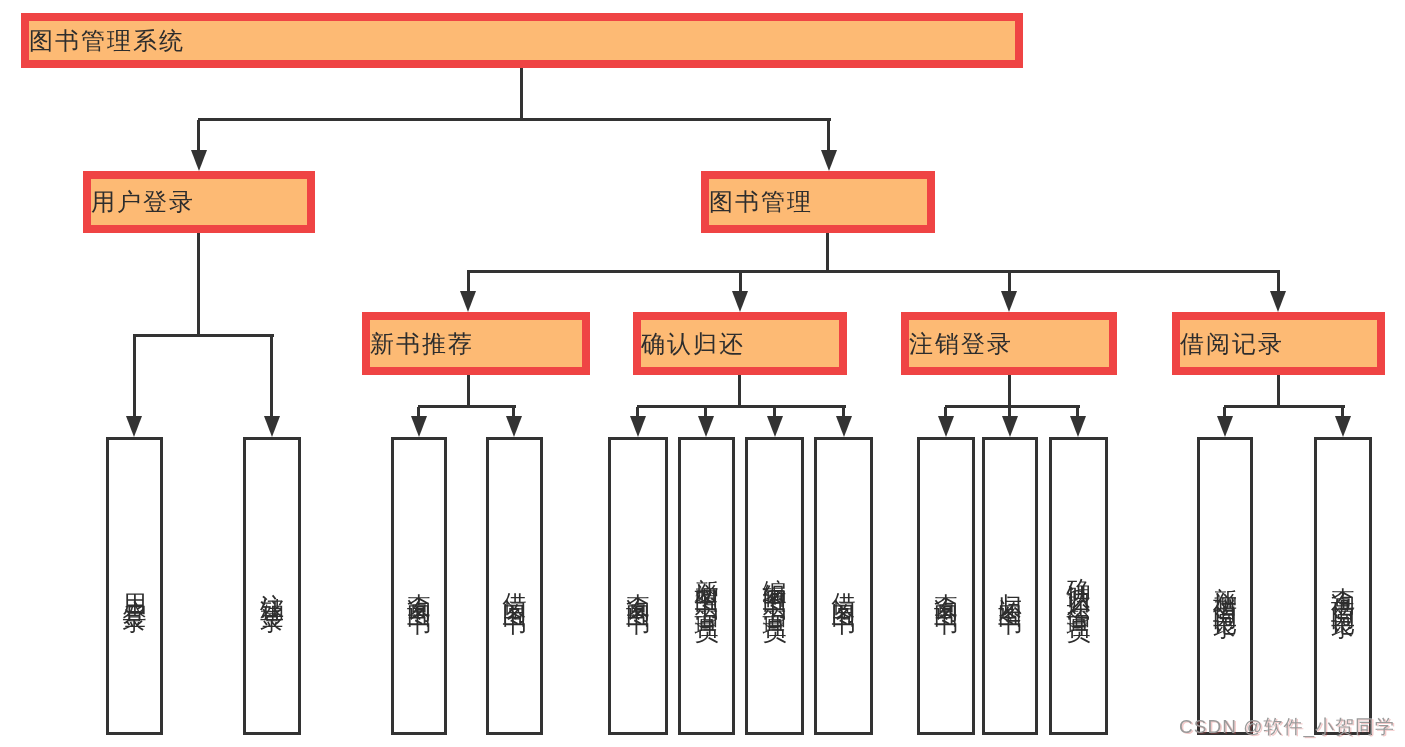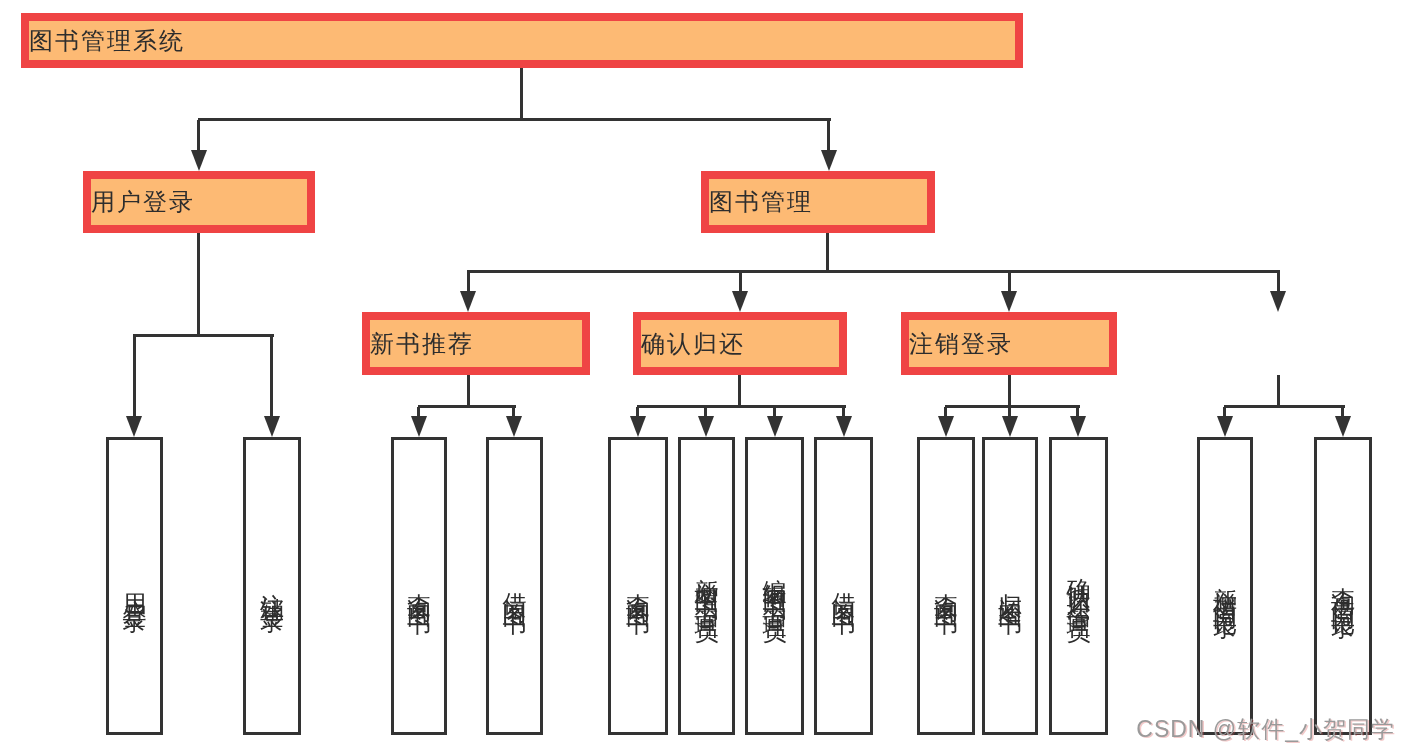--- a/index.html
+++ b/index.html
@@ -30,21 +30,21 @@
   
   .vl{position:absolute;width:3px;background:#333333;}
   .hl{position:absolute;height:3px;background:#333333;}
   .ah{
     position:absolute;width:0;height:0;
     border-left:8px solid transparent;border-right:8px solid transparent;
     border-top:21px solid #333333;
   }
   .watermark{
     position:absolute;top:714px;right:10px;
-    font-size:23px;color:#9a9a9a;letter-spacing:1px;
+    font-size:19px;color:#9a9a9a;letter-spacing:1px;
     text-shadow:1.5px 1px 0 rgba(214,80,80,0.30);
     white-space:nowrap;
   }
 </style>
 </head>
 <body>
 
 <div class="stage">
 
   <div class="hbox" style="left:21px;top:13px;width:1002px;height:55px">
@@ -84,20 +84,23 @@
   <div class="ah" style="left:1270px;top:291px"></div>
 
   <div class="hbox" style="left:362px;top:312px;width:228px;height:63px">
     <span>新书推荐</span>
   </div>
   <div class="hbox" style="left:633px;top:312px;width:214px;height:63px">
     <span>确认归还</span>
   </div>
   <div class="hbox" style="left:901px;top:312px;width:216px;height:63px">
     <span>注销登录</span>
+  </div>
+  <div class="hbox" style="left:1172px;top:312px;width:213px;height:63px">
+    <span>借阅记录</span>
   </div>
 
   <div class="vl" style="left:467px;top:375px;height:32px"></div>
   <div class="hl" style="left:418px;top:405px;width:98px"></div>
   <div class="vl" style="left:417px;top:407px;height:11px"></div>
   <div class="ah" style="left:411px;top:416px"></div>
   <div class="vl" style="left:512px;top:407px;height:11px"></div>
   <div class="ah" style="left:506px;top:416px"></div>
 
   <div class="vl" style="left:738px;top:375px;height:32px"></div>

